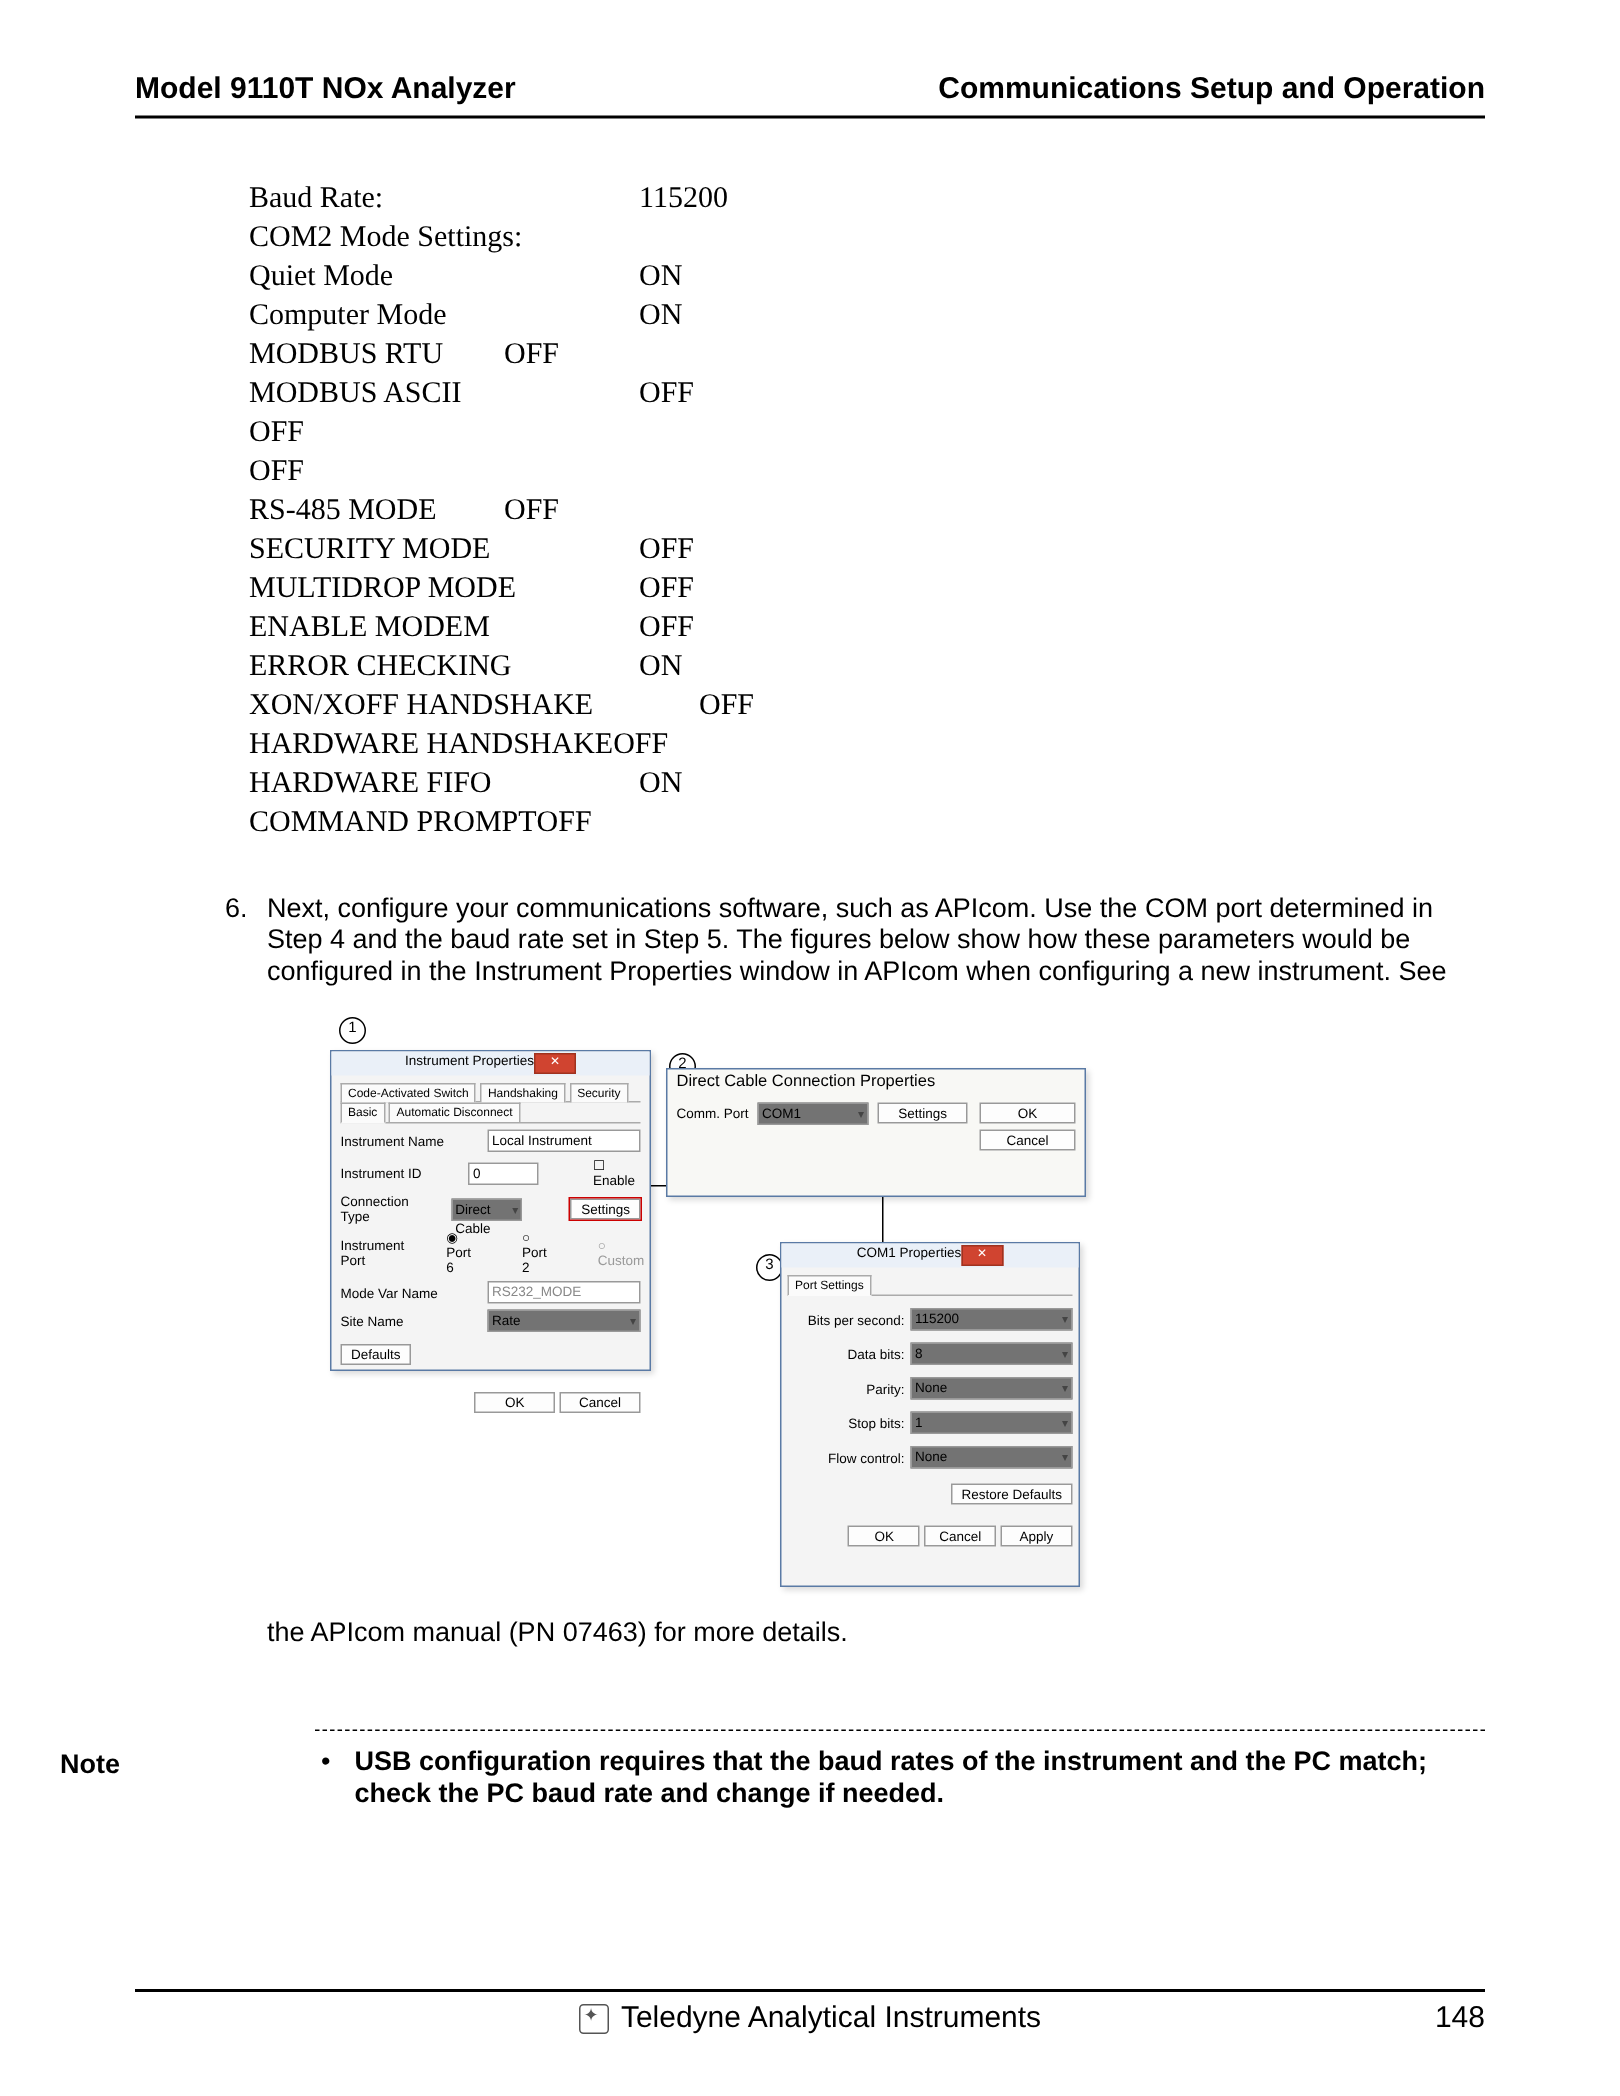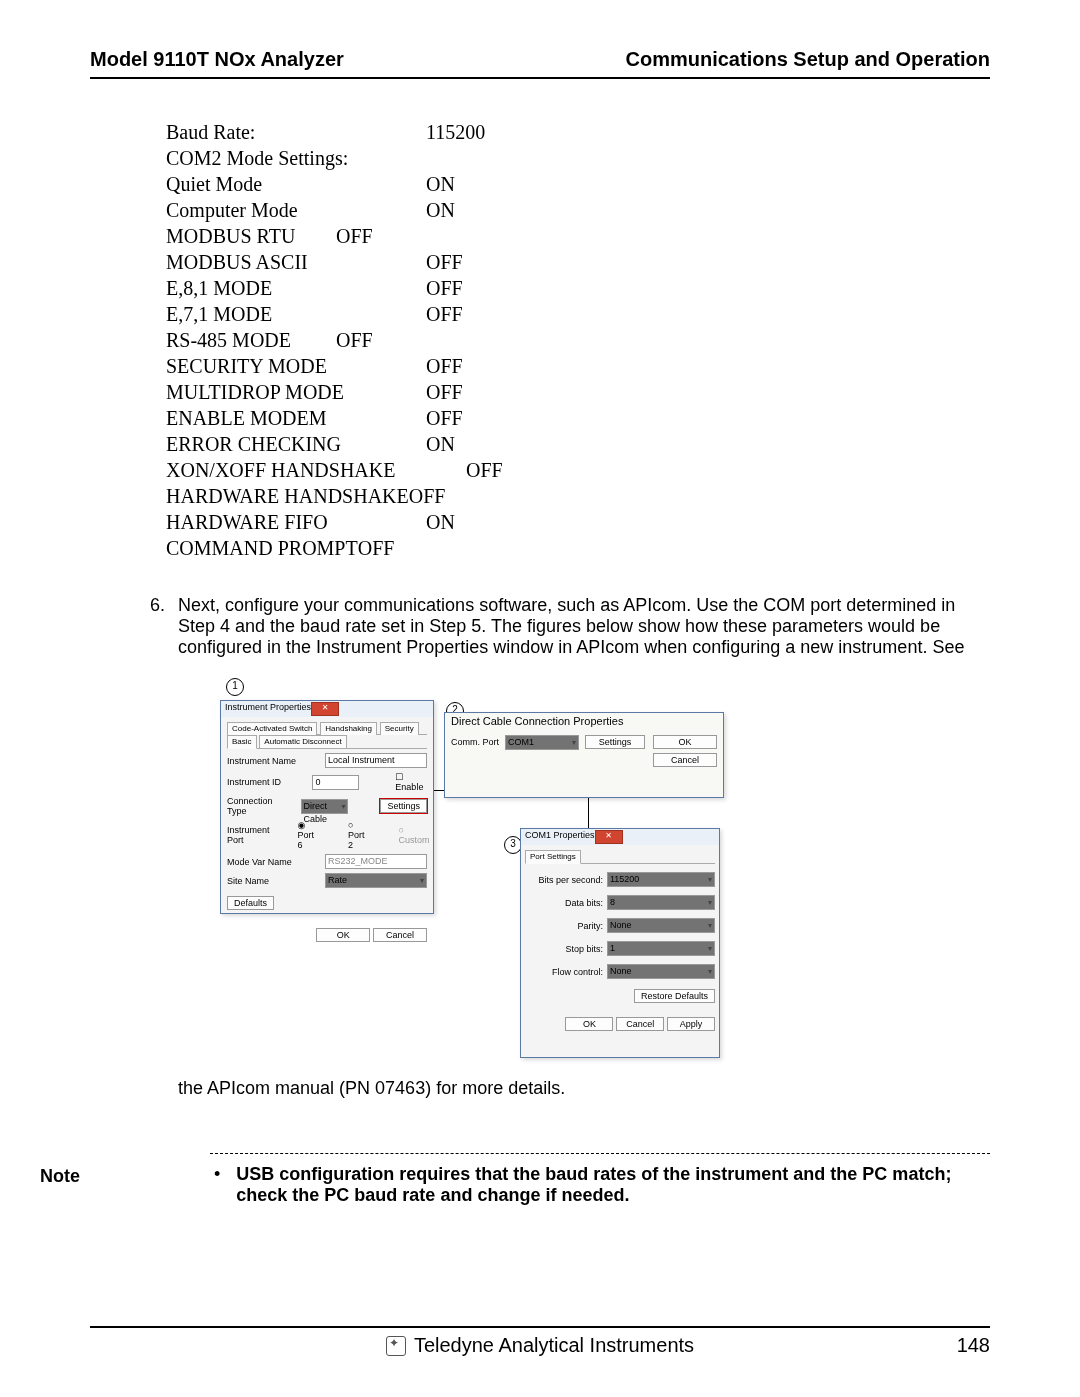--- a/index.html
+++ b/index.html
@@ -54,21 +54,21 @@
     background: #f4f4f4;
     border: 1px solid #5a7aa5;
     box-shadow: 2px 2px 4px rgba(0,0,0,.15);
   }
   .dlg .titlebar {
     background: #eaf0f8;
     height: 14px;
     font-size: 9px;
     padding: 1px 4px;
     display: flex;
-    justify-content: flex-start;
+    justify-content: center;
   }
   .closebox {
     width: 26px; height: 12px;
     background: #d04430;
     border: 1px solid #a0321f;
     font-size: 8px; color:#fff;
     text-align:center; line-height:10px;
   }
   .btn {
     background: #fdfdfd;
@@ -192,25 +192,23 @@
       </div>
       <div class="row">
         <span class="k" style="min-width: 170px;">MODBUS RTU</span>
         <span>OFF</span>
       </div>
       <div class="row">
         <span class="k">MODBUS ASCII</span>
         <span>OFF</span>
       </div>
       <div class="row">
-        <span class="k">E,8,1 MODE</span>
-        <span>OFF</span>
-      </div>
-      <div class="row">
-        <span class="k">E,7,1 MODE</span>
+        <span>OFF</span>
+      </div>
+      <div class="row">
         <span>OFF</span>
       </div>
       <div class="row">
         <span class="k" style="min-width: 170px;">RS-485 MODE</span>
         <span>OFF</span>
       </div>
       <div class="row">
         <span class="k">SECURITY MODE</span>
         <span>OFF</span>
       </div>

